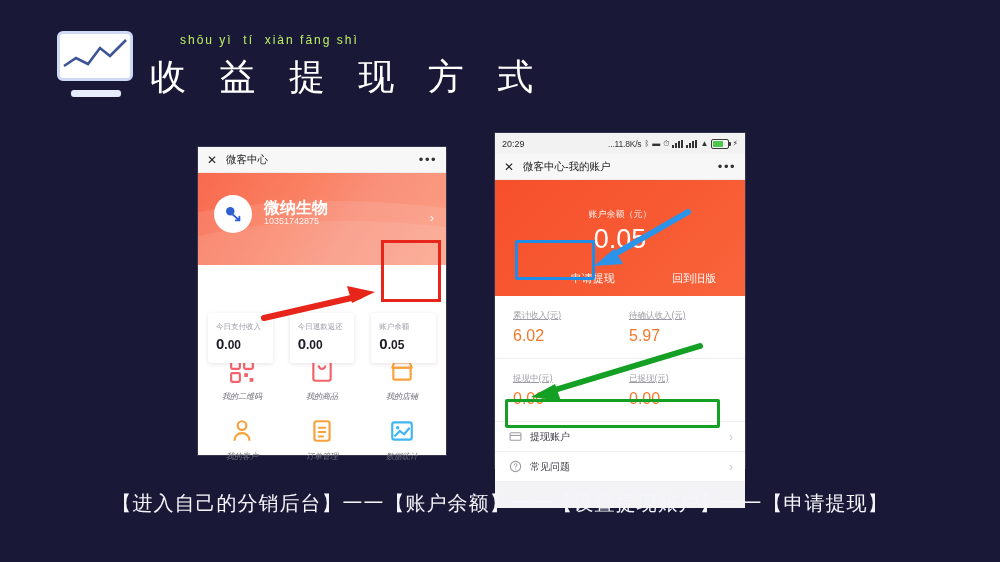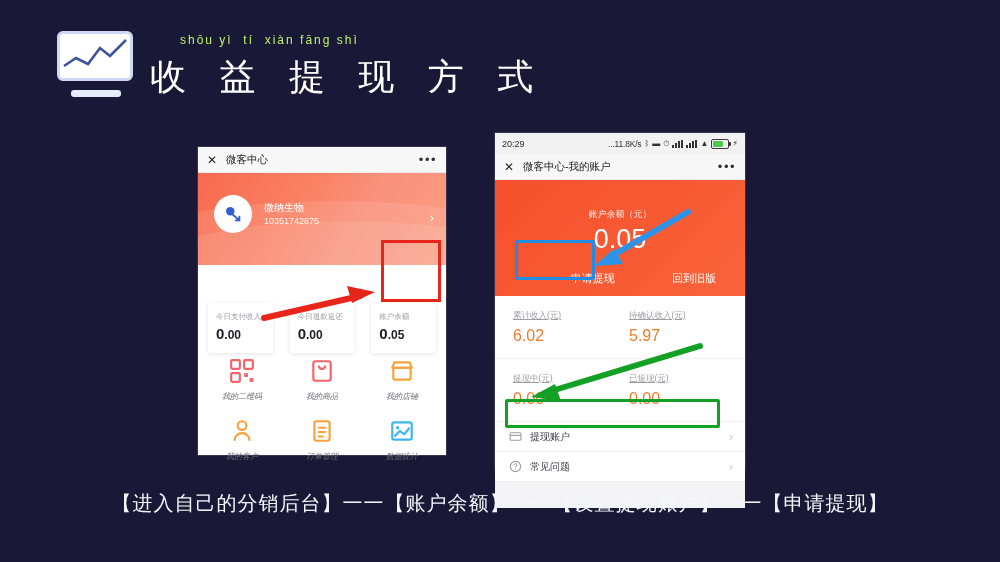--- a/index.html
+++ b/index.html
@@ -79,28 +79,28 @@
     content:"";position:absolute;left:-30%;top:48px;width:180%;height:120px;
     border-radius:50%;background:rgba(255,255,255,.09);
   }
   .profile{position:absolute;left:16px;top:22px;display:flex;align-items:center;z-index:2;}
   .avatar{
     width:38px;height:38px;border-radius:50%;background:#fff;
     display:flex;align-items:center;justify-content:center;
   }
   .avatar svg{display:block}
   .pinfo{margin-left:12px;color:#fff;}
-  .pname{font-size:10px;line-height:15px;}
+  .pname{font-size:16px;line-height:15px;font-weight:bold;}
   .pphone{font-size:9px;opacity:.92;line-height:13px;}
   .chev-white{
     position:absolute;right:12px;top:37px;color:#fff;font-size:13px;z-index:2;opacity:.9;
   }
 
   .stats-row{
-    position:absolute;left:10px;right:10px;top:156px;
+    position:absolute;left:10px;right:10px;top:166px;
     display:flex;gap:17px;z-index:3;
   }
   .stat-card{
     flex:1;background:#fff;border-radius:3px;padding:8px 8px 10px 8px;
     box-shadow:0 1px 4px rgba(60,40,40,.13);
   }
   .stat-label{font-size:7.5px;color:#9b9ba6;line-height:11px;white-space:nowrap;}
   .stat-value{font-size:15px;color:#1d1d28;font-weight:bold;margin-top:4px;line-height:15px;}
   .stat-value small{font-size:12px;}
 

